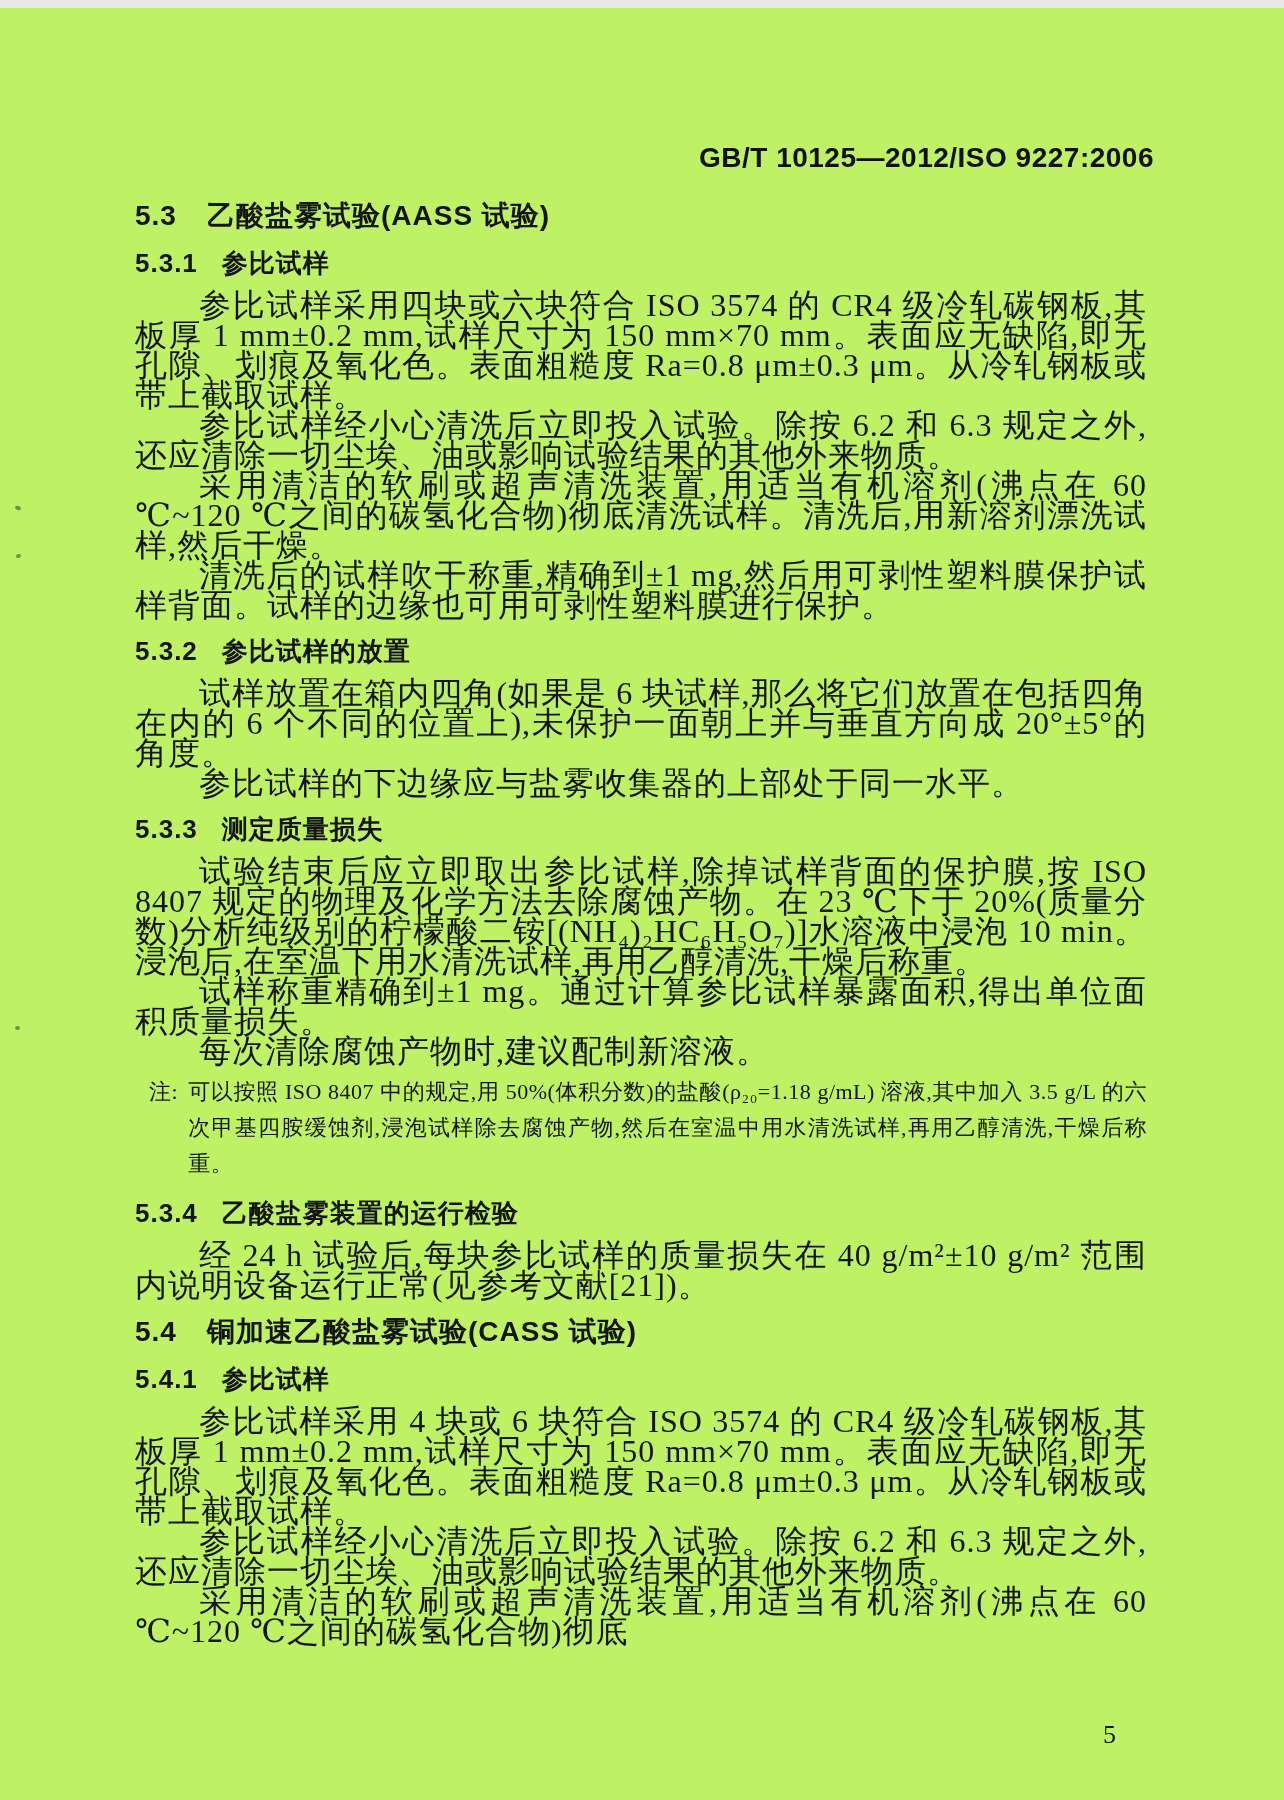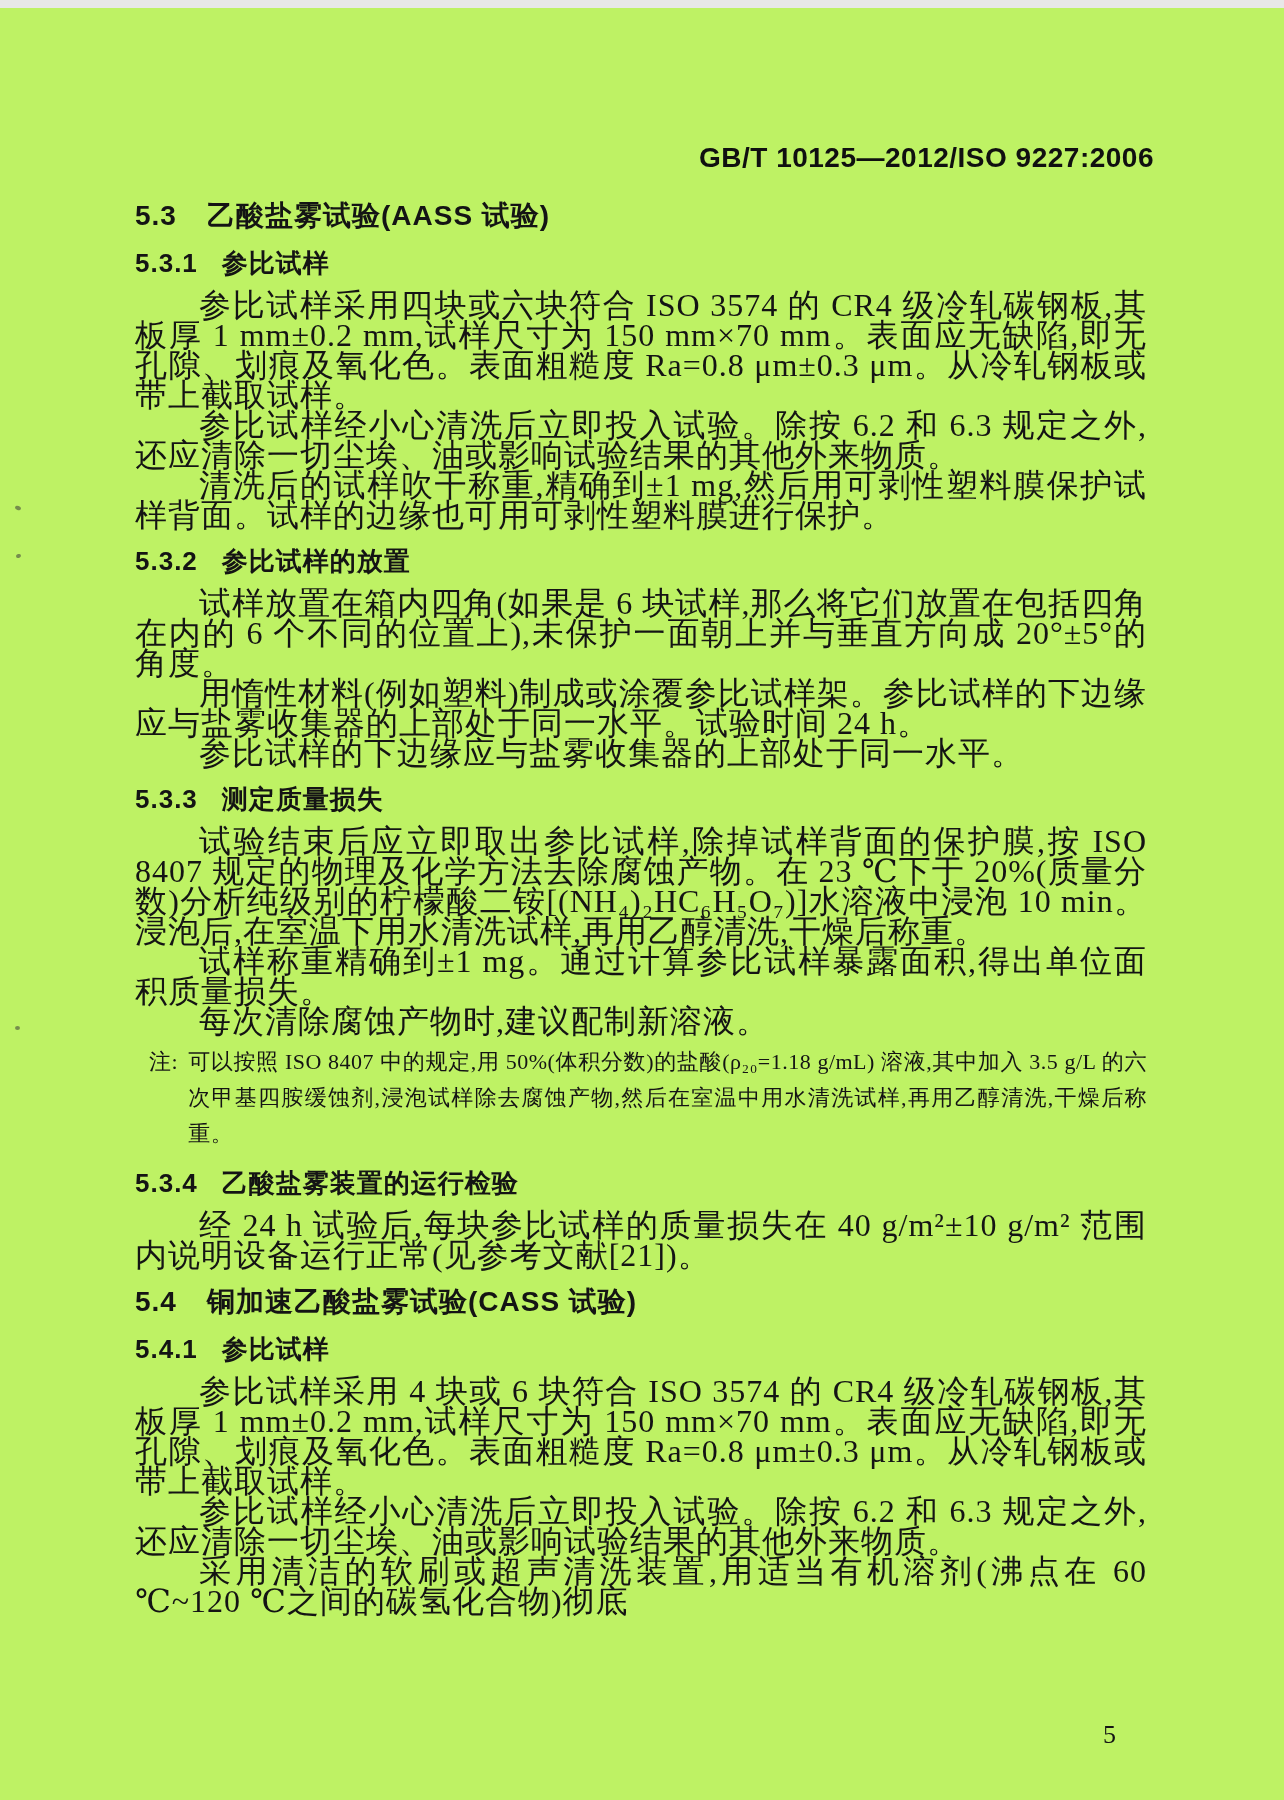--- a/index.html
+++ b/index.html
@@ -75,29 +75,29 @@
       <span>乙酸盐雾试验(AASS 试验)</span>
     </div>
 
     <div class="h-clause">
       <span>5.3.1</span>
       <span>参比试样</span>
     </div>
 
     <p class="body">参比试样采用四块或六块符合 ISO 3574 的 CR4 级冷轧碳钢板,其板厚 1 mm±0.2 mm,试样尺寸为 150 mm×70 mm。表面应无缺陷,即无孔隙、划痕及氧化色。表面粗糙度 Ra=0.8 μm±0.3 μm。从冷轧钢板或带上截取试样。</p>
     <p class="body">参比试样经小心清洗后立即投入试验。除按 6.2 和 6.3 规定之外,还应清除一切尘埃、油或影响试验结果的其他外来物质。</p>
+    <p class="body">采用清洁的软刷或超声清洗装置,用适当有机溶剂(沸点在 60 ℃~120 ℃之间的碳氢化合物)彻底清洗试样。清洗后,用新溶剂漂洗试样,然后干燥。</p>
     <p class="body">清洗后的试样吹干称重,精确到±1 mg,然后用可剥性塑料膜保护试样背面。试样的边缘也可用可剥性塑料膜进行保护。</p>
 
     <div class="h-clause">
       <span>5.3.2</span>
       <span>参比试样的放置</span>
     </div>
 
     <p class="body">试样放置在箱内四角(如果是 6 块试样,那么将它们放置在包括四角在内的 6 个不同的位置上),未保护一面朝上并与垂直方向成 20°±5°的角度。</p>
-    <p class="body">用惰性材料(例如塑料)制成或涂覆参比试样架。参比试样的下边缘应与盐雾收集器的上部处于同一水平。试验时间 24 h。</p>
     <p class="body">参比试样的下边缘应与盐雾收集器的上部处于同一水平。</p>
 
     <div class="h-clause">
       <span>5.3.3</span>
       <span>测定质量损失</span>
     </div>
 
     <p class="body">试验结束后应立即取出参比试样,除掉试样背面的保护膜,按 ISO 8407 规定的物理及化学方法去除腐蚀产物。在 23 ℃下于 20%(质量分数)分析纯级别的柠檬酸二铵[(NH₄)₂HC₆H₅O₇)]水溶液中浸泡 10 min。浸泡后,在室温下用水清洗试样,再用乙醇清洗,干燥后称重。</p>
     <p class="body">试样称重精确到±1 mg。通过计算参比试样暴露面积,得出单位面积质量损失。</p>
     <p class="body">每次清除腐蚀产物时,建议配制新溶液。</p>

